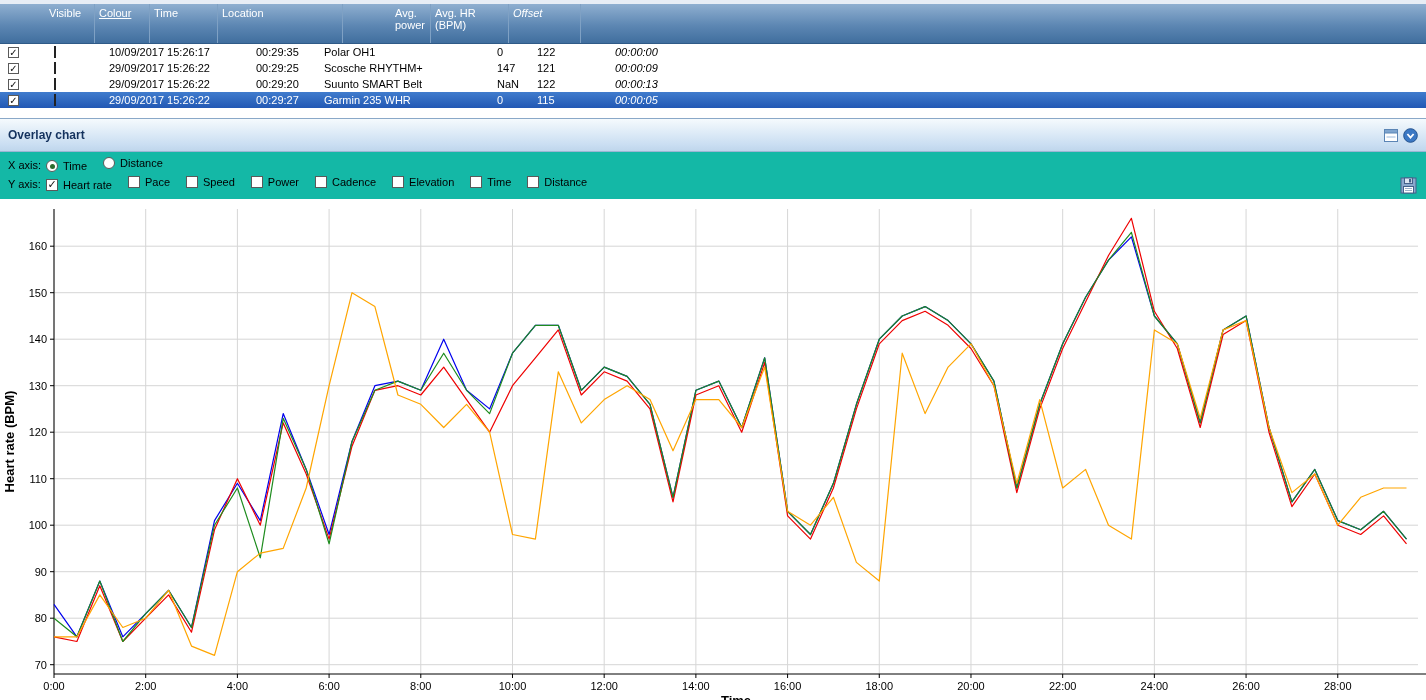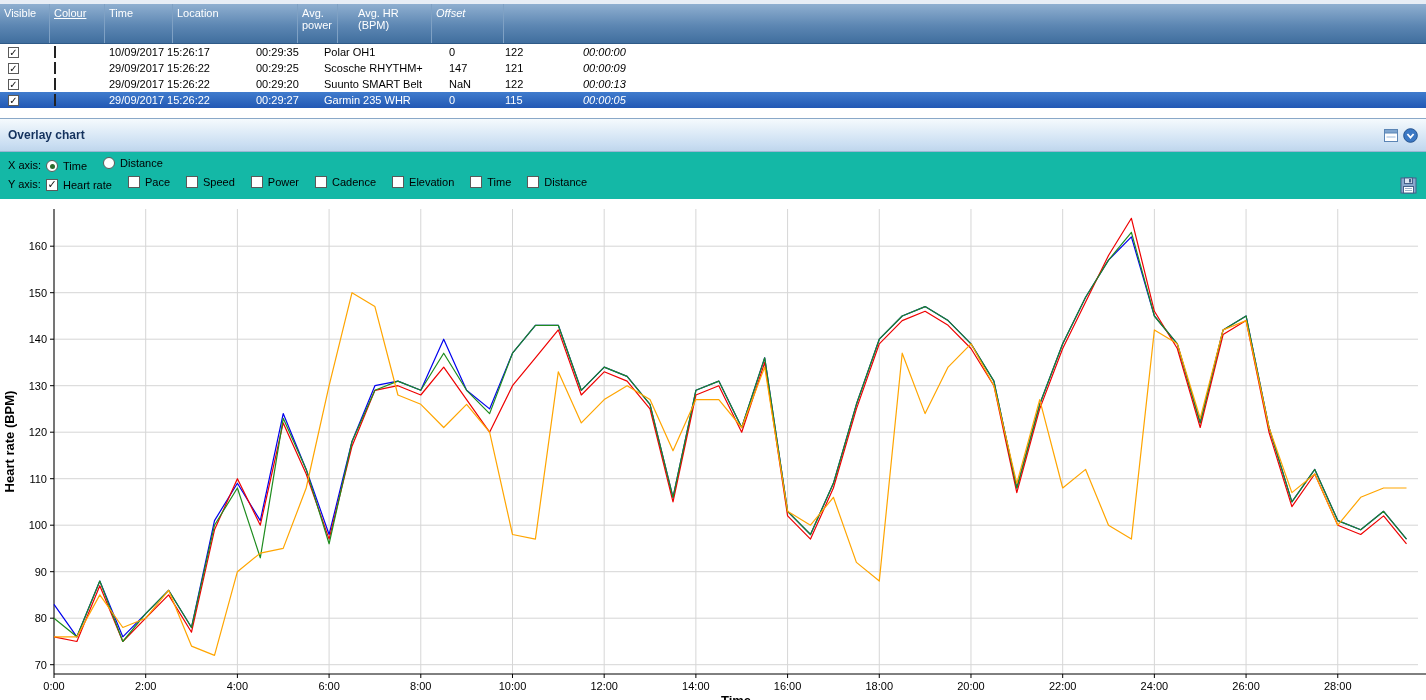--- a/index.html
+++ b/index.html
@@ -14,34 +14,35 @@
   }
 
   
   .top-strip { height: 4px; background: #e7edf5; }
   .grid-header {
     display: flex;
     height: 40px;
     background: linear-gradient(#8fafd0, #5d87b3 55%, #406e9e);
     color: #fff;
     border-bottom: 1px solid #2f5a87;
+    padding-left: 45px;
   }
   .hc {
     padding: 3px 4px;
     border-right: 1px solid #7fa1c4;
     line-height: 12px;
     overflow: hidden;
   }
   .w-visible { width: 50px; }
   .w-colour  { width: 55px; text-decoration: underline; }
   .w-start   { width: 147px; }
   .w-time    { width: 68px; }
   .w-location{ width: 125px; }
-  .w-power   { width: 40px; }
-  .w-hr      { width: 78px; margin-left: 16px; }
+  .w-power   { width: 40px; margin-left: 48px; }
+  .w-hr      { width: 78px; }
   .w-offset  { width: 72px; font-style: italic; }
   .w-rest    { flex: 1; border-right: none; }
 
   .table-body { background: #fff; }
   .trow { display: flex; align-items: center; height: 16px; background: #fff; }
   .trow.selected { background: linear-gradient(#407ccd, #2258b4); color: #fff; }
   .tc { padding: 0 4px; white-space: nowrap; overflow: hidden; }
   .cb {
     width: 11px; height: 11px;
     border: 1px solid #5a5a5a;

